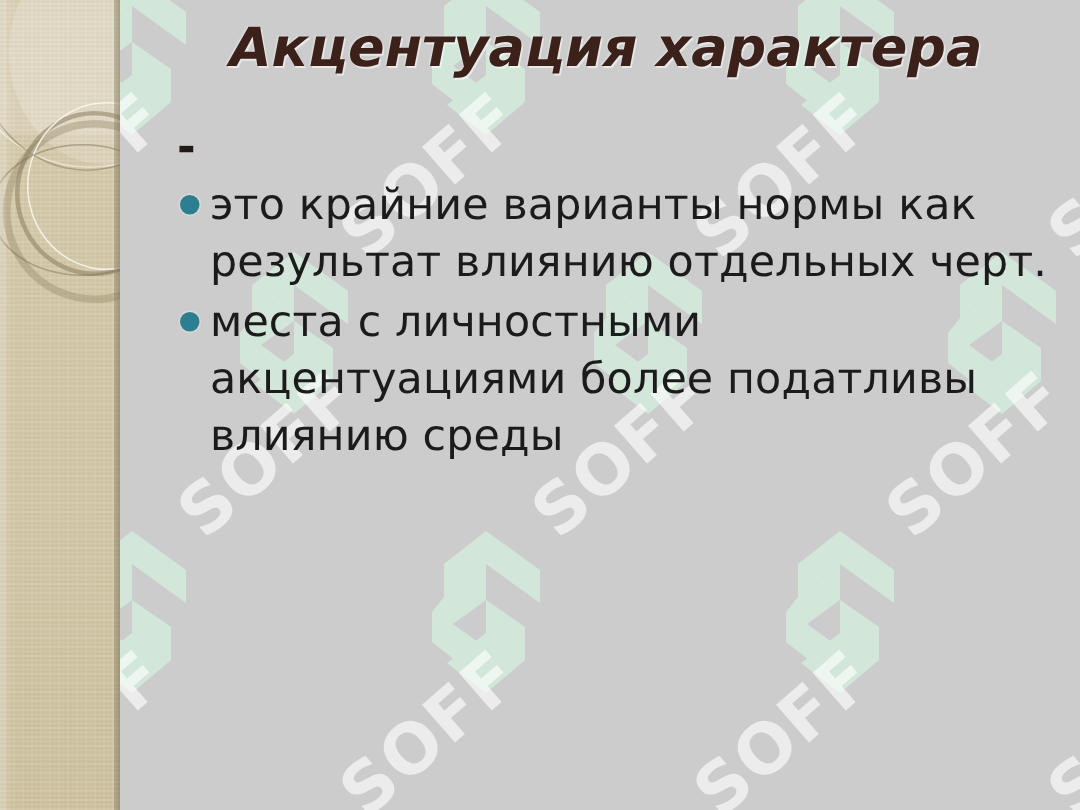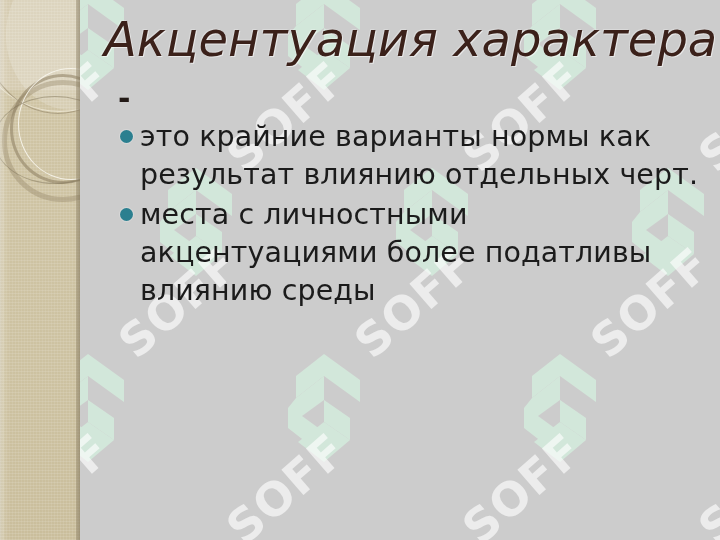--- a/index.html
+++ b/index.html
@@ -110,22 +110,22 @@
     transform-origin: left top;
     white-space: nowrap;
   }
 
   
   .title {
     position: absolute;
     left: 104px;
     top: 14px;
     width: 600px;
-    font-size: 48px;
-    font-weight: 400;
+    font-size: 36px;
+    font-weight: 700;
     font-style: italic;
     color: #3b211a;
     text-align: center;
     letter-spacing: 0px;
     line-height: 1.05;
     text-shadow: 1px 1px 0 rgba(255,255,255,0.55), -1px -1px 0 rgba(255,255,255,0.25);
     white-space: nowrap;
   }
   .title-dash {
     position: absolute;

